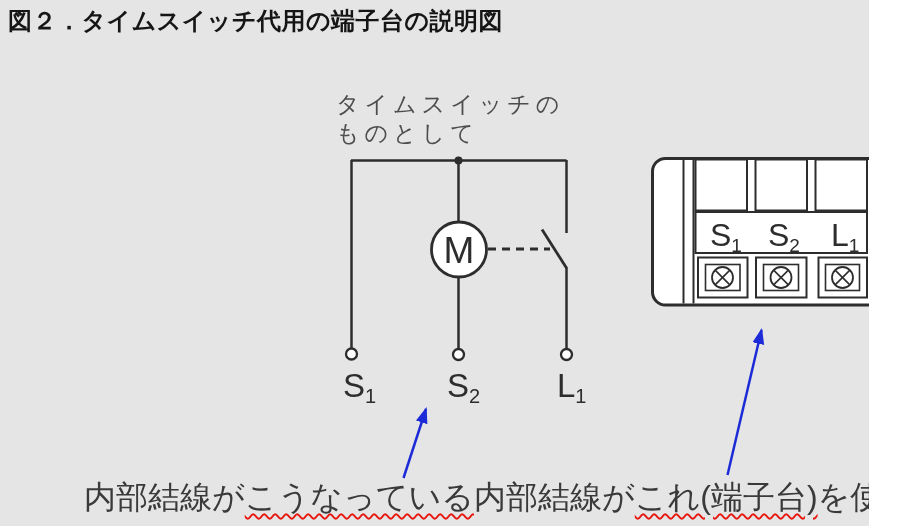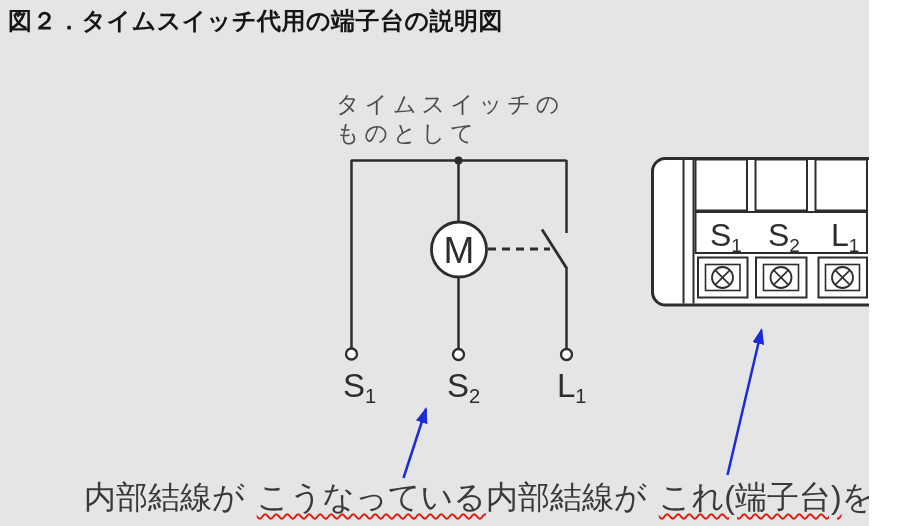--- a/index.html
+++ b/index.html
@@ -26,21 +26,20 @@
     position:absolute;left:84px;top:476px;white-space:nowrap;
     font-size:32px;color:#3a3a3a;letter-spacing:0;
     font-family:"Liberation Sans",sans-serif;
   }
   .caption .wavy{
     text-decoration-line:underline;
     text-decoration-style:wavy;
     text-decoration-color:#e8150d;
     text-decoration-thickness:2px;
     text-underline-offset:5px;
-    margin-left:12px;
   }
   svg.fig{position:absolute;left:0;top:0;}
   .wire{stroke:#2d2d2d;stroke-width:2.5;fill:none;}
   .wire-thick{stroke:#2d2d2d;stroke-width:2.8;fill:none;}
   .dash{stroke:#2d2d2d;stroke-width:2.8;fill:none;stroke-dasharray:8 6;}
   .node{fill:#2d2d2d;stroke:none;}
   .term{fill:#ffffff;stroke:#2d2d2d;stroke-width:2.3;}
   .boxline{fill:#ffffff;stroke:#2d2d2d;stroke-width:2;}
   .boxline-thin{fill:none;stroke:#2d2d2d;stroke-width:1.6;}
   .outer{fill:#ffffff;stroke:#2d2d2d;stroke-width:3;}

